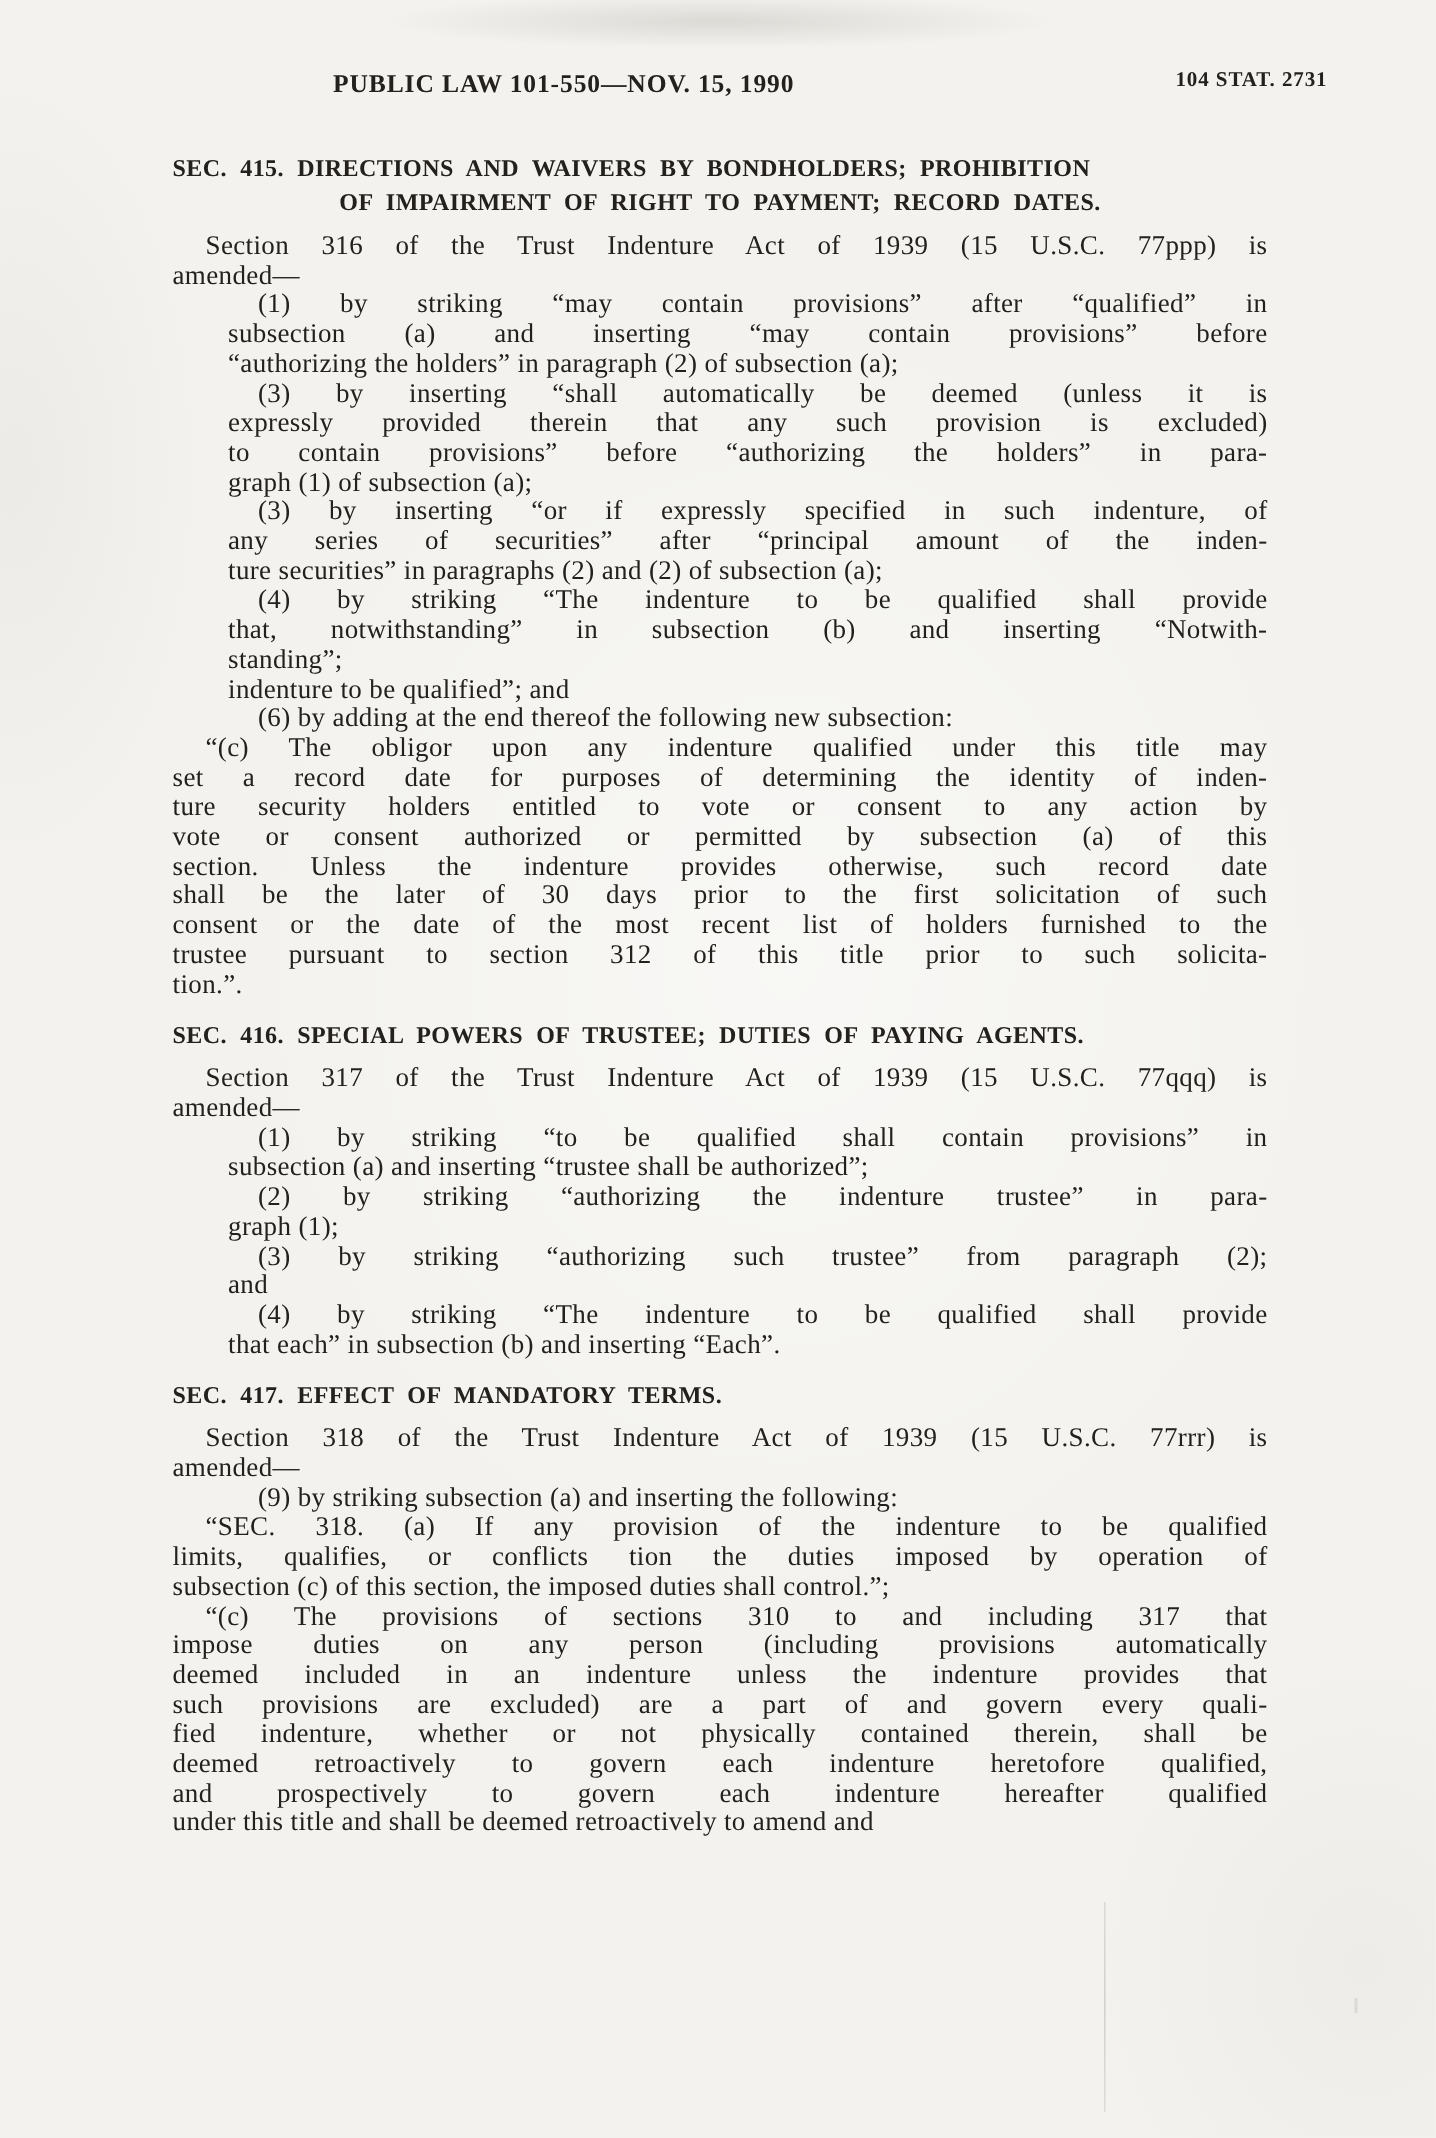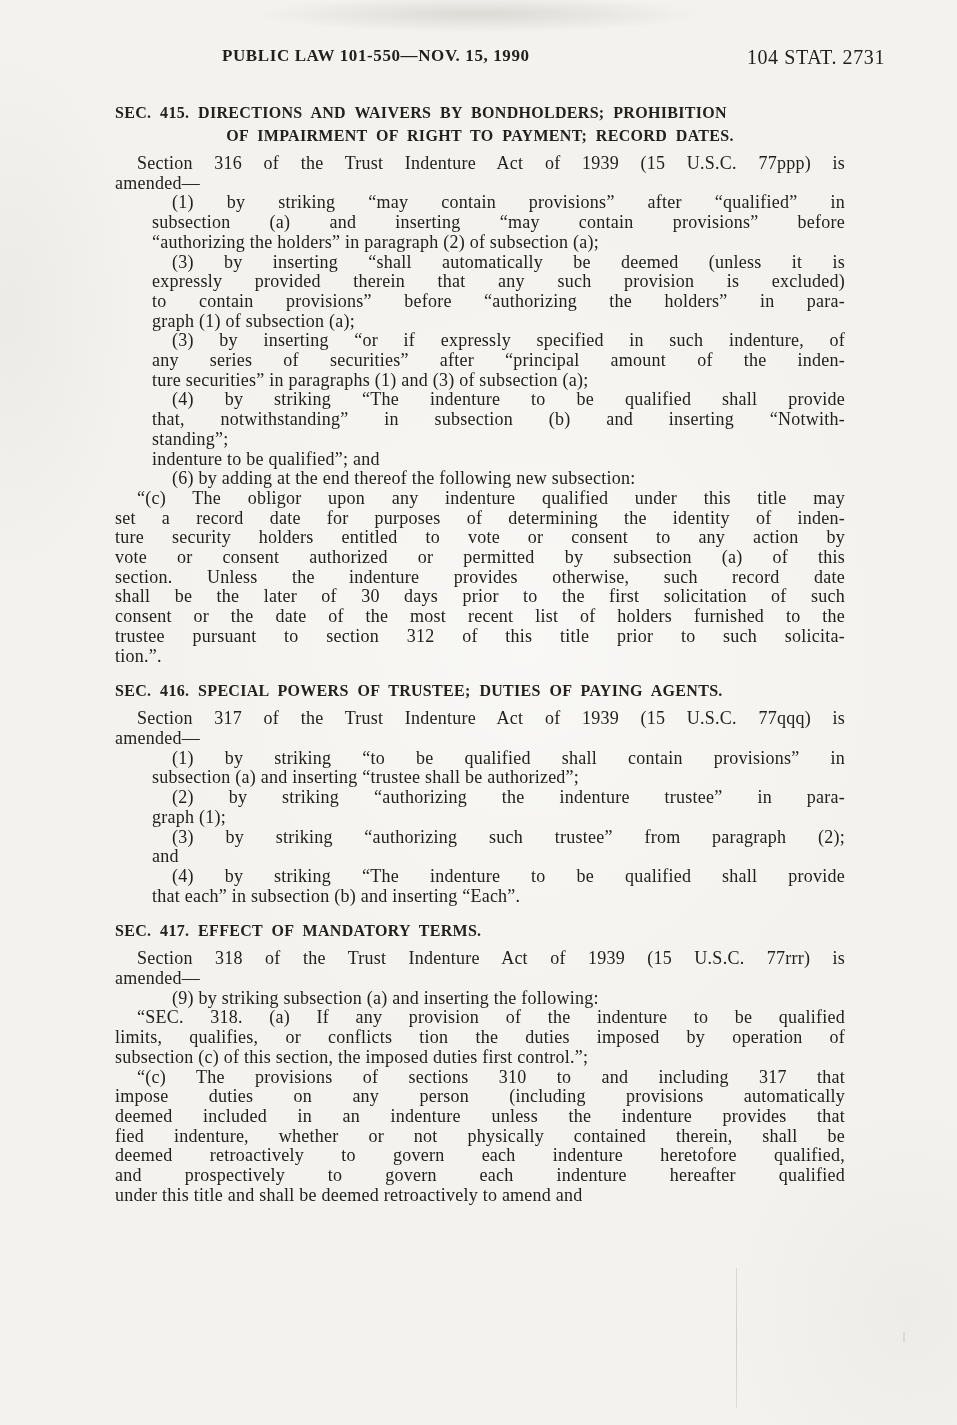--- a/index.html
+++ b/index.html
@@ -30,22 +30,22 @@
     left: 222px;
     font-size: 17px;
     font-weight: 700;
     letter-spacing: 0.6px;
     white-space: nowrap;
   }
   .running-head-stat {
     position: absolute;
     top: 46px;
     right: 72px;
-    font-size: 20px;
-    font-weight: 400;
+    font-size: 14px;
+    font-weight: 700;
     letter-spacing: 0.6px;
     white-space: nowrap;
     text-align: right;
   }
   .text-column {
     position: absolute;
     top: 100px;
     left: 115px;
     width: 730px;
     font-size: 18px;
@@ -126,21 +126,21 @@
       </div>
       <div class="block item">
         <div class="line first">(3) by inserting “shall automatically be deemed (unless it is</div>
         <div class="line">expressly provided therein that any such provision is excluded)</div>
         <div class="line">to contain provisions” before “authorizing the holders” in para-</div>
         <div class="line last">graph (1) of subsection (a);</div>
       </div>
       <div class="block item">
         <div class="line first">(3) by inserting “or if expressly specified in such indenture, of</div>
         <div class="line">any series of securities” after “principal amount of the inden-</div>
-        <div class="line last">ture securities” in paragraphs (1) and (3) of subsection (a);</div>
+        <div class="line last">ture securities” in paragraphs (2) and (2) of subsection (a);</div>
       </div>
       <div class="block item">
         <div class="line first">(4) by striking “The indenture to be qualified shall provide</div>
         <div class="line">that, notwithstanding” in subsection (b) and inserting “Notwith-</div>
         <div class="line last">standing”;</div>
       </div>
       <div class="block item">
         <div class="line last">indenture to be qualified”; and</div>
       </div>
       <div class="block item">
@@ -186,26 +186,27 @@
       <div class="block intro">
         <div class="line first">Section 318 of the Trust Indenture Act of 1939 (15 U.S.C. 77rrr) is</div>
         <div class="line last">amended—</div>
       </div>
       <div class="block item">
         <div class="line first last">(9) by striking subsection (a) and inserting the following:</div>
       </div>
       <div class="block quote">
         <div class="line first">“SEC. 318. (a) If any provision of the indenture to be qualified</div>
         <div class="line">limits, qualifies, or conflicts tion the duties imposed by operation of</div>
-        <div class="line last">subsection (c) of this section, the imposed duties first control.”;</div>
+        <div class="line last">subsection (c) of this section, the imposed duties shall control.”;</div>
       </div>
       <div class="block quote">
         <div class="line first">“(c) The provisions of sections 310 to and including 317 that</div>
         <div class="line">impose duties on any person (including provisions automatically</div>
         <div class="line">deemed included in an indenture unless the indenture provides that</div>
+        <div class="line">such provisions are excluded) are a part of and govern every quali-</div>
         <div class="line">fied indenture, whether or not physically contained therein, shall be</div>
         <div class="line">deemed retroactively to govern each indenture heretofore qualified,</div>
         <div class="line">and prospectively to govern each indenture hereafter qualified</div>
         <div class="line last">under this title and shall be deemed retroactively to amend and</div>
       </div>
     </div>
 
   <div class="scan-line-artifact"></div>
   <div class="scan-speck-artifact"></div>
 

